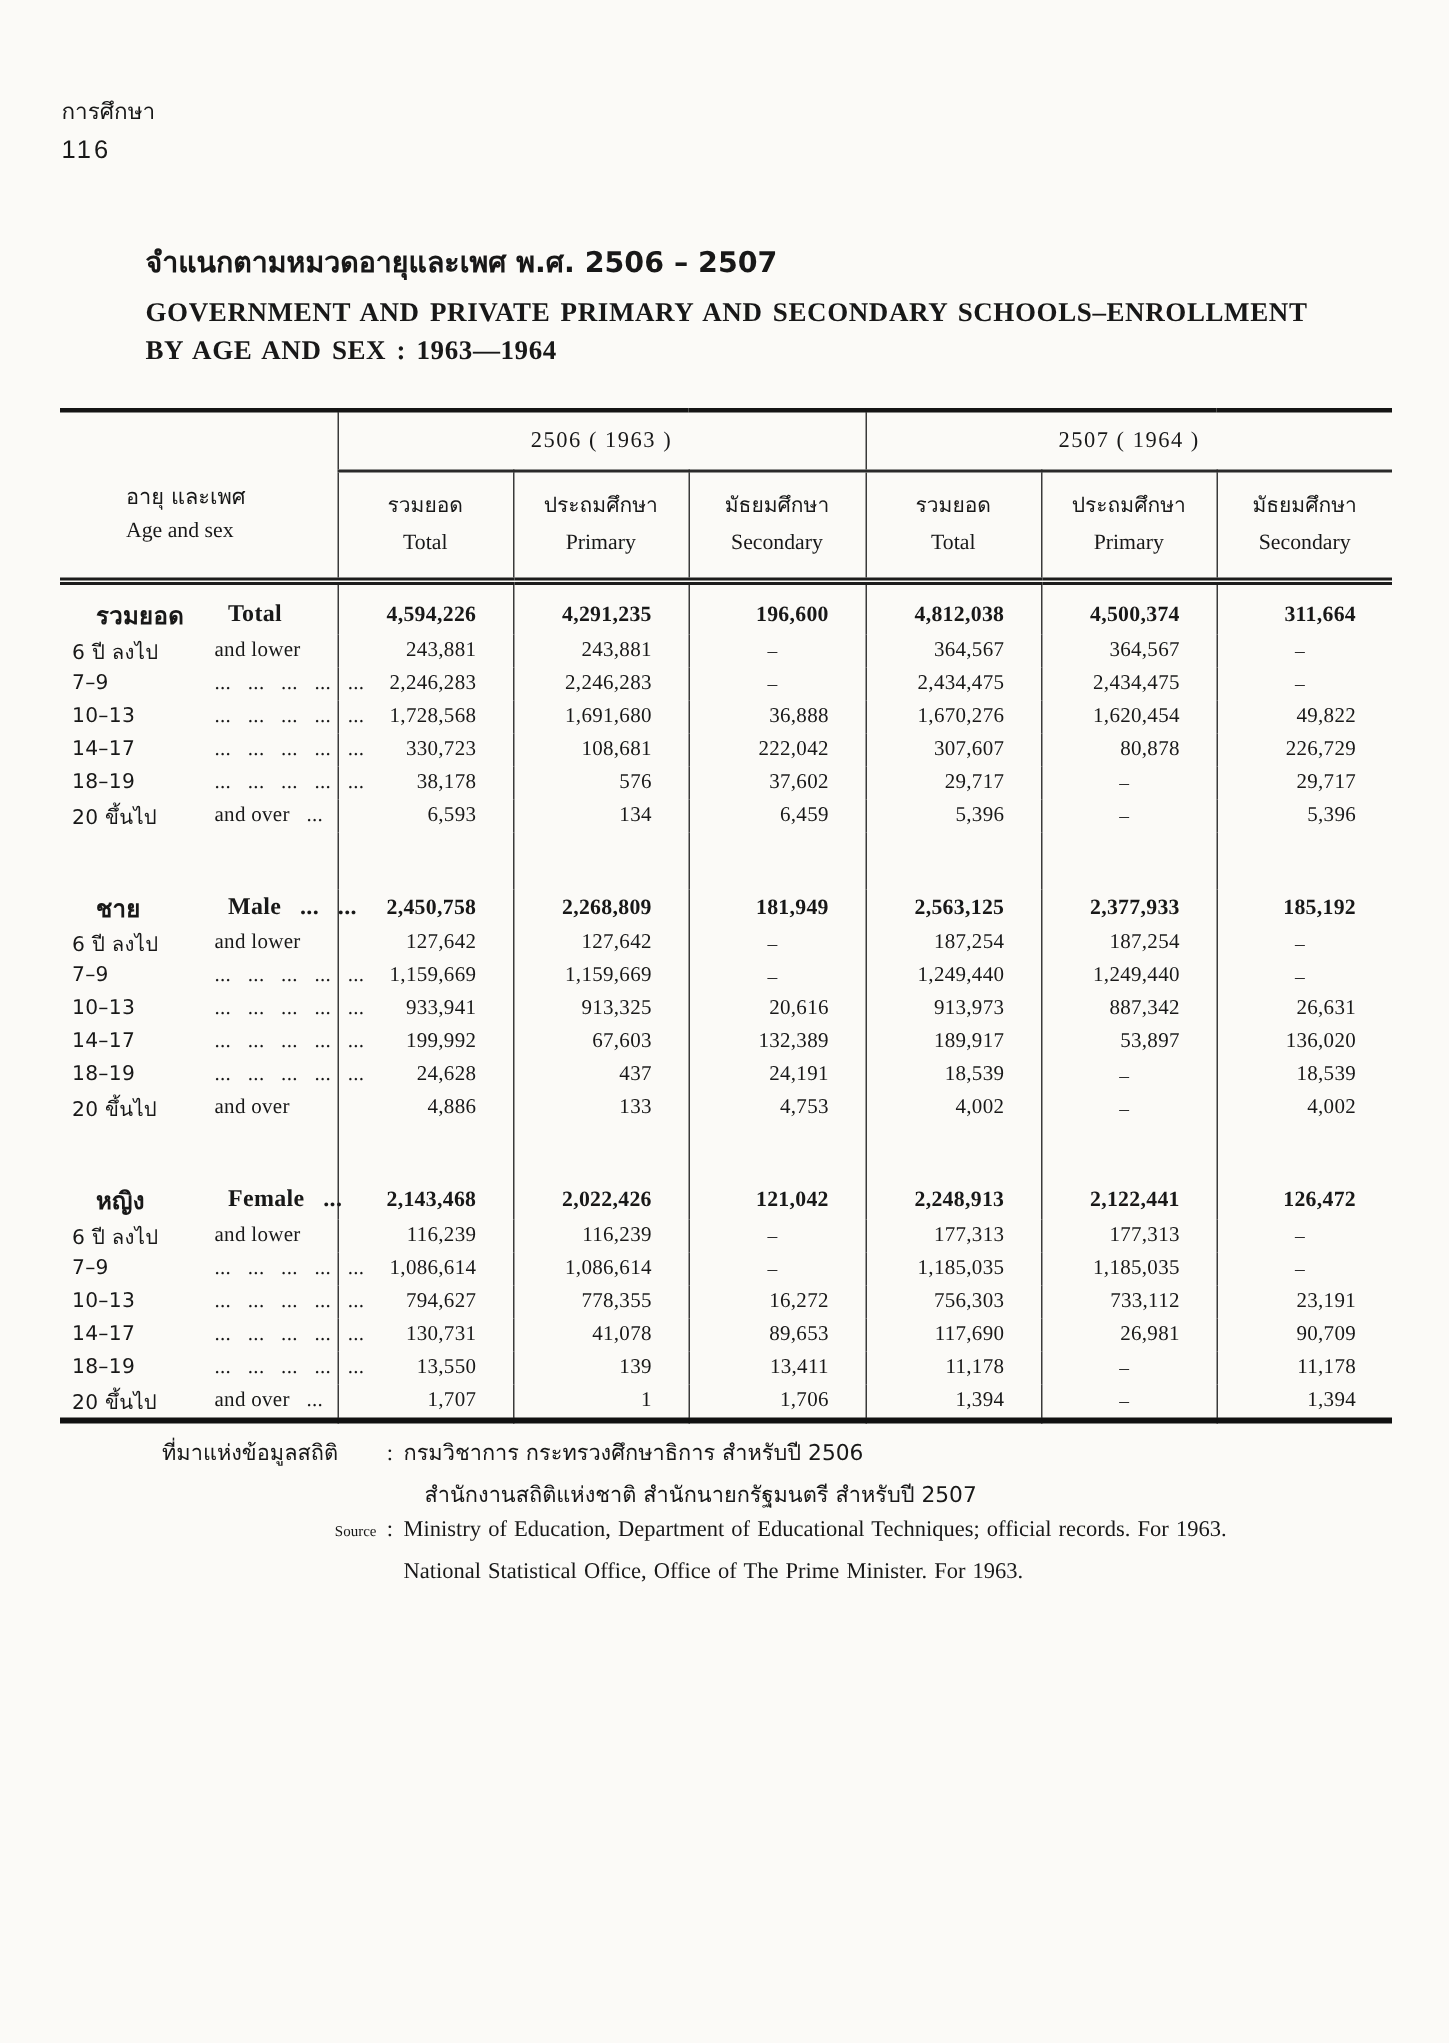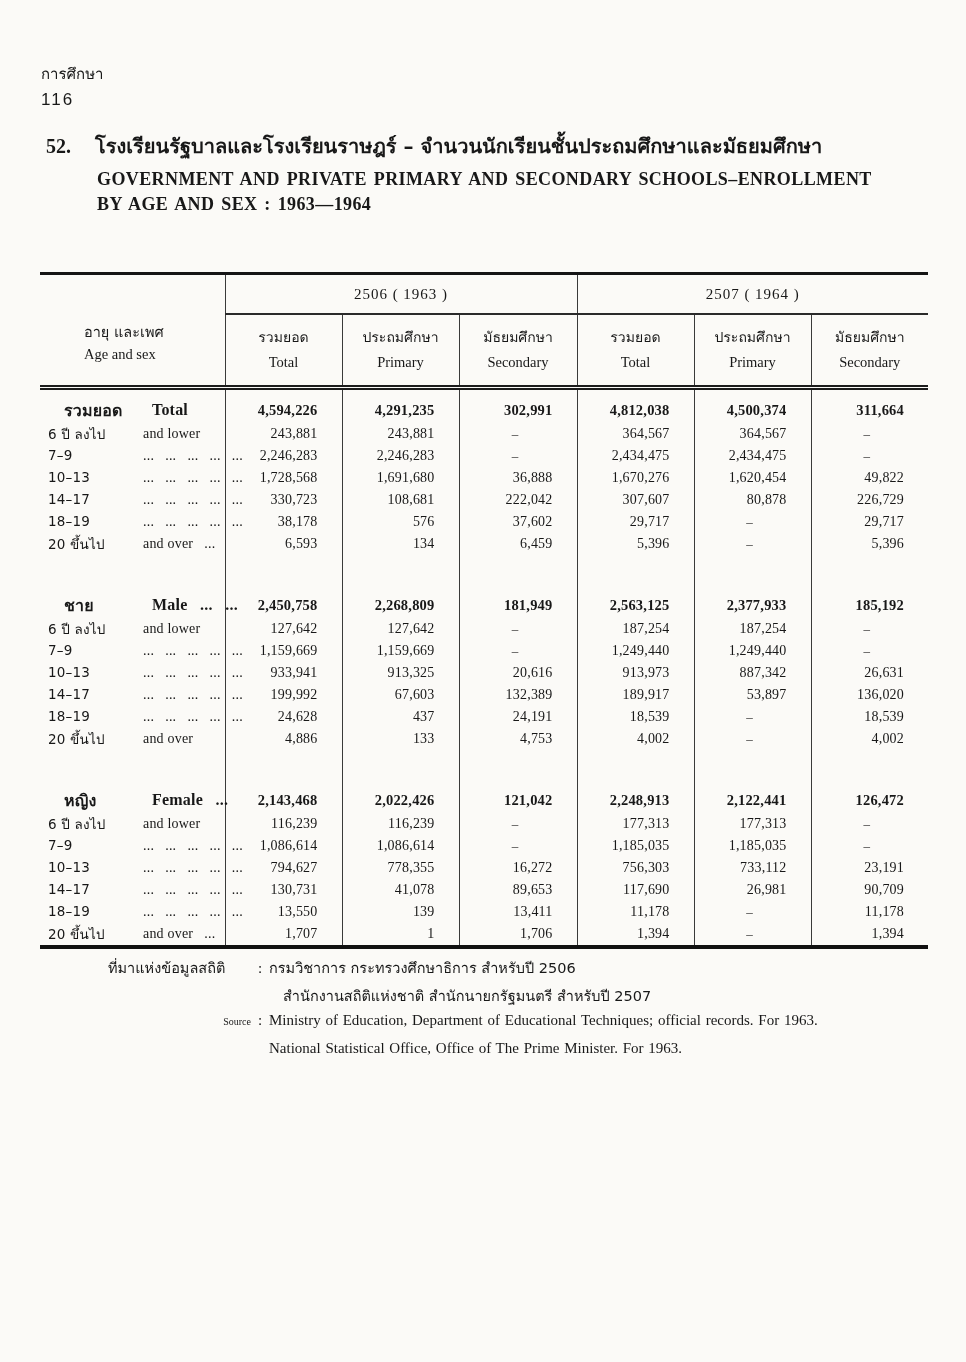--- a/index.html
+++ b/index.html
@@ -68,24 +68,21 @@
 </style>
 </head>
 <body>
 
 <div class="page">
 
   <div class="cat">การศึกษา</div>
   <div class="pagenum">116</div>
 
   <div class="title">
-    <div class="row1">
-      <span class="t-num">52.</span>
-      <span class="t-th1">โรงเรียนรัฐบาลและโรงเรียนราษฎร์ – จำนวนนักเรียนชั้นประถมศึกษาและมัธยมศึกษา</span>
-    </div>
+    <div class="t-th2">จำแนกตามหมวดอายุและเพศ พ.ศ. 2506 – 2507</div>
     <div class="t-en1">GOVERNMENT AND PRIVATE PRIMARY AND SECONDARY SCHOOLS–ENROLLMENT</div>
     <div class="t-en2">BY AGE AND SEX : 1963—1964</div>
   </div>
 
   <table class="tbl">
     <colgroup>
       <col style="width:185px">
         <col style="width:117px">
         <col style="width:117px">
       <col style="width:118px">
@@ -138,21 +135,21 @@
           <td class="num"></td>
           <td class="num"></td>
           <td class="num"></td>
           <td class="num"></td>
           <td class="num"></td>
         </tr>
         <tr class="group">
           <td class="lbl"><span class="t">รวมยอด</span><span class="e">Total</span></td>
           <td class="num">4,594,226</td>
           <td class="num">4,291,235</td>
-          <td class="num">302,991</td>
+          <td class="num">196,600</td>
           <td class="num">4,812,038</td>
           <td class="num">4,500,374</td>
           <td class="num">311,664</td>
         </tr>
         <tr>
           <td class="lbl"><span class="t">6 ปี ลงไป</span><span class="e">and lower</span></td>
           <td class="num">243,881</td>
           <td class="num">243,881</td>
           <td class="num dash">–</td>
           <td class="num">364,567</td>

